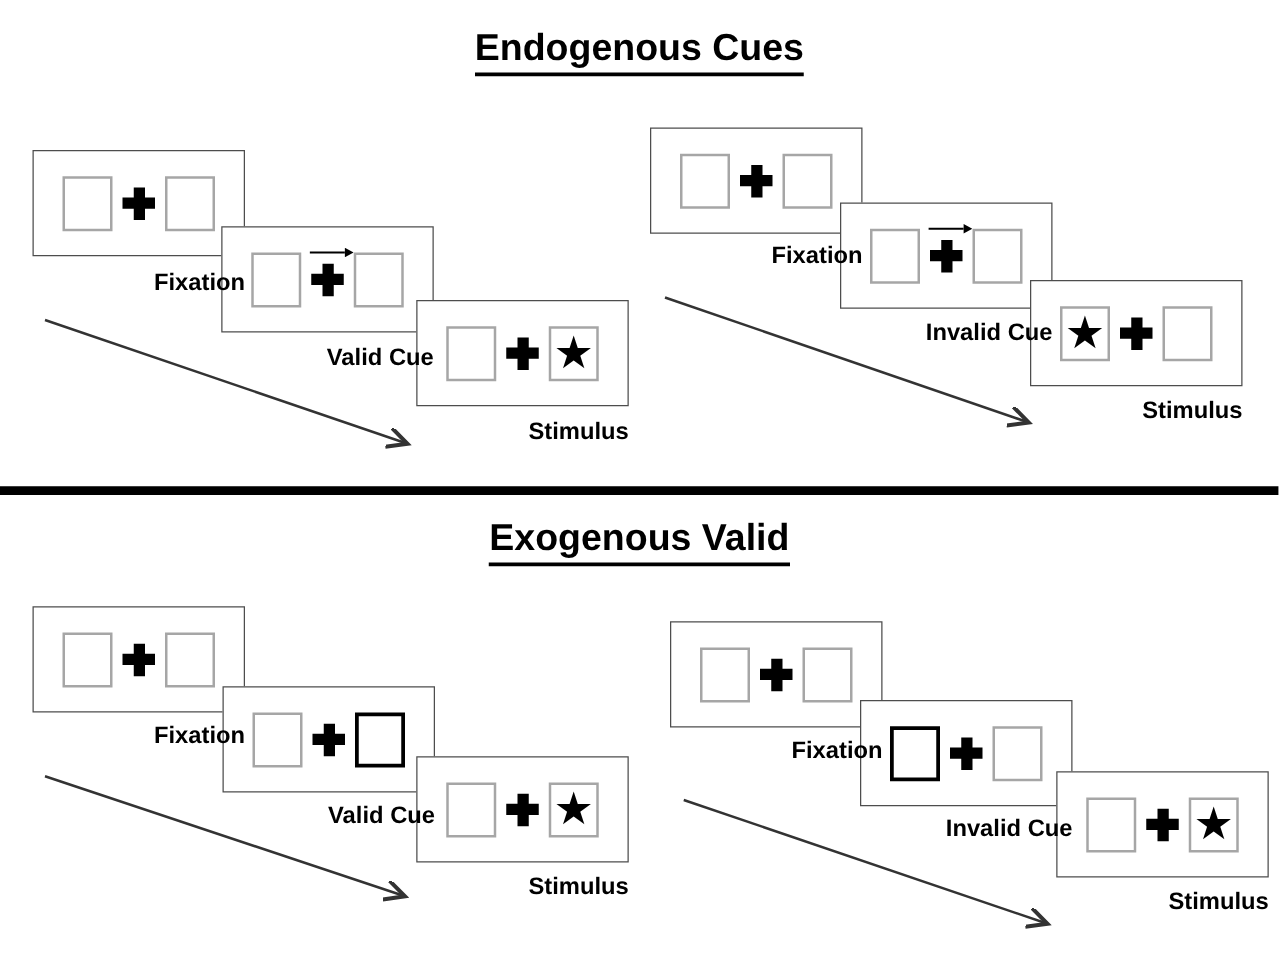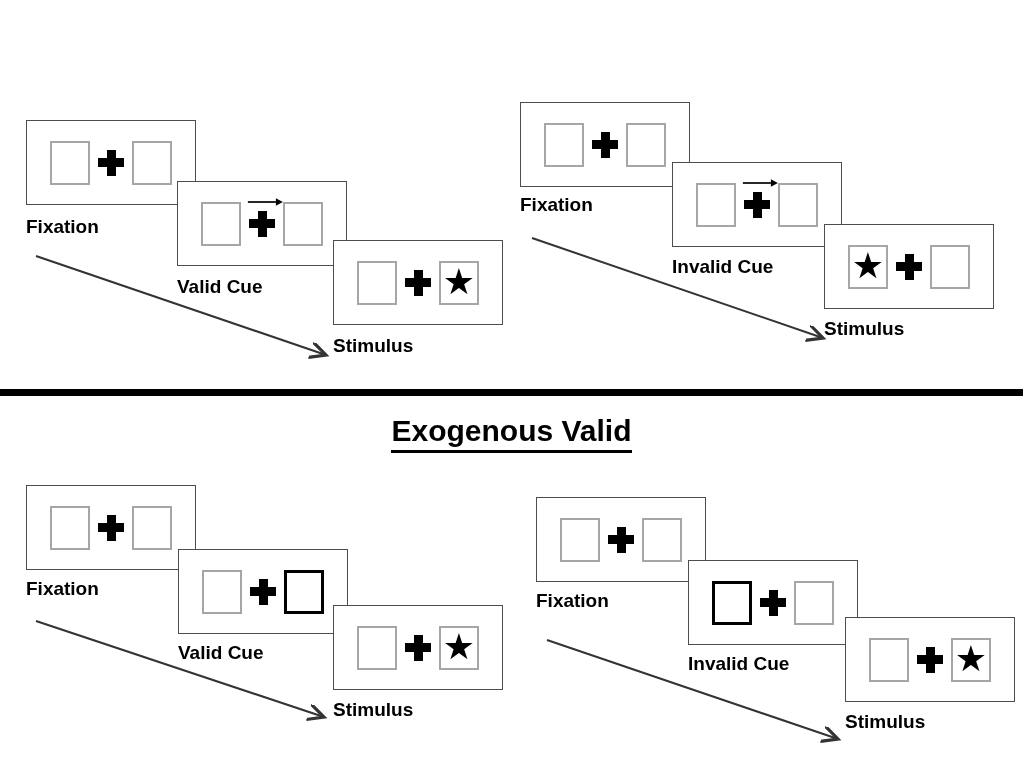--- a/index.html
+++ b/index.html
@@ -25,41 +25,44 @@
     background:#fff;display:flex;align-items:center;justify-content:center;
   }
   .sq.thick{border:3px solid #000;}
   .star{font-size:36px;line-height:1;color:#000;transform:translateY(-1px);}
   .cross-wrap{position:relative;width:26px;height:26px;}
   .cross{position:relative;width:26px;height:26px;}
   .cross::before{content:"";position:absolute;left:0;top:8.5px;width:26px;height:9px;background:#000;}
   .cross::after{content:"";position:absolute;left:8.5px;top:0;width:9px;height:26px;background:#000;}
   .cue-arrow{position:absolute;left:50%;top:-14px;transform:translateX(-42%);}
   .plabel{
-    position:absolute;width:170px;text-align:left;
+    position:absolute;width:170px;text-align:right;
     font-size:19px;font-weight:bold;color:#000;z-index:2;
   }
 </style>
 </head>
 <body>
 
 <div class="canvas">
 
   <svg class="arrows-layer">
     <defs>
       <marker id="ah" markerWidth="12" markerHeight="12" refX="8" refY="4" orient="auto">
         <path d="M0,0 L8,4 L0,8" fill="none" stroke="#333" stroke-width="1.6"></path>
       </marker>
     </defs>
     <line x1="36" y1="256" x2="326" y2="355" stroke="#333" stroke-width="2" marker-end="url(#ah)"></line>
     <line x1="532" y1="238" x2="823" y2="338" stroke="#333" stroke-width="2" marker-end="url(#ah)"></line>
     <line x1="36" y1="621" x2="324" y2="717" stroke="#333" stroke-width="2" marker-end="url(#ah)"></line>
     <line x1="547" y1="640" x2="838" y2="739" stroke="#333" stroke-width="2" marker-end="url(#ah)"></line>
   </svg>
 
+  <div class="section-title" style="top:22px">
+    <span class="u">Endogenous Cues</span>
+  </div>
   <div class="divider"></div>
   <div class="section-title" style="top:414px">
     <span class="u">Exogenous Valid</span>
   </div>
 
   <div class="panel" style="left:26px;top:120px">
     <div class="sq"></div>
     <div class="cross-wrap">
         <div class="cross"></div>
       </div>

